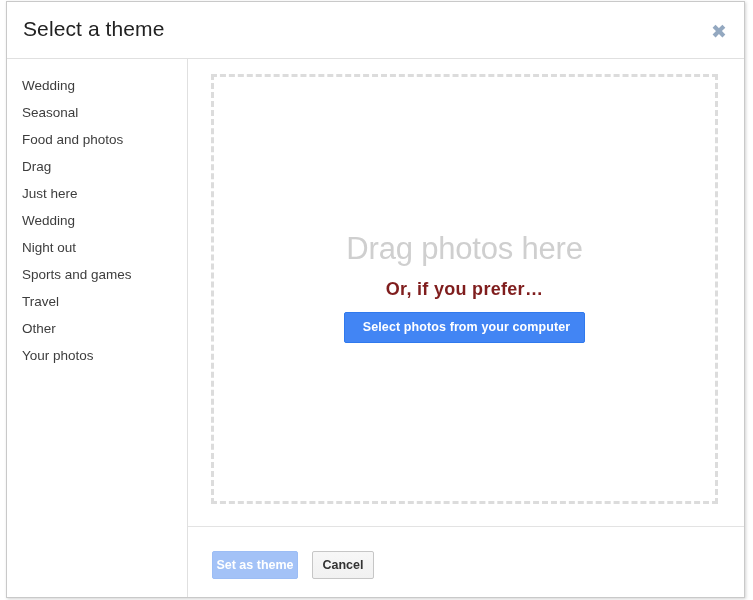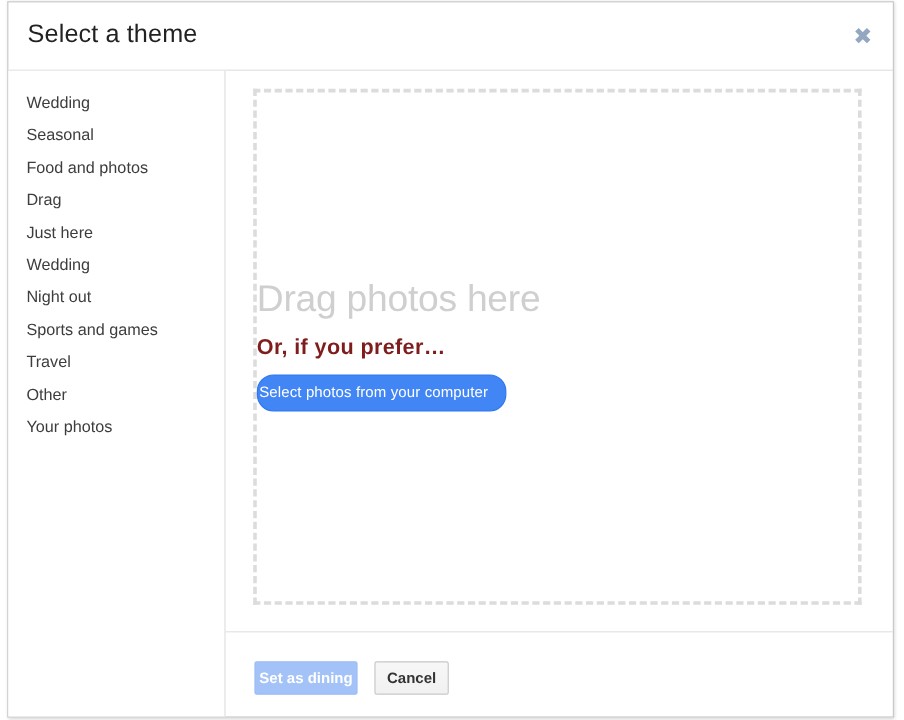--- a/index.html
+++ b/index.html
@@ -127,44 +127,45 @@
     height: 430px;
     border: 3px dashed #dcdcdc;
     box-sizing: border-box;
   }
 
   #dropzone-inner {
     position: absolute;
     left: 0;
     right: 0;
     top: 154px;
+    text-align: center;
   }
   #drag-photos-text {
     font-size: 31px;
     color: #cfcfcf;
     letter-spacing: -0.2px;
     line-height: 36px;
   }
   #or-prefer-text {
     margin-top: 12px;
     font-size: 18px;
     font-weight: bold;
     color: #7f1d1d;
     letter-spacing: 0.3px;
   }
   #select-photos-button {
     display: inline-block;
     margin-top: 12px;
-    padding: 7px 14px 8px 1px;
+    padding: 7px 14px 8px 18px;
     background: #4285f4;
     border: 1px solid #3079ed;
-    border-radius: 14px;
+    border-radius: 2px;
     color: #ffffff;
     font-size: 12.5px;
-    font-weight: normal;
+    font-weight: bold;
     cursor: pointer;
     user-select: none;
     letter-spacing: 0.1px;
   }
 
   
   #footer {
     position: absolute;
     left: 0;
     right: 0;
@@ -231,19 +232,19 @@
         <div id="dropzone">
           <div id="dropzone-inner">
             <div id="drag-photos-text">Drag photos here</div>
             <div id="or-prefer-text">Or, if you prefer…</div>
             <div id="select-photos-button">Select photos from your computer</div>
           </div>
         </div>
       </div>
 
       <div id="footer">
-        <div class="footer-button" id="set-theme-button">Set as dining</div>
+        <div class="footer-button" id="set-theme-button">Set as theme</div>
         <div class="footer-button" id="cancel-button">Cancel</div>
       </div>
 
     </div>
   </div>
 </div>
 
 </body></html>

